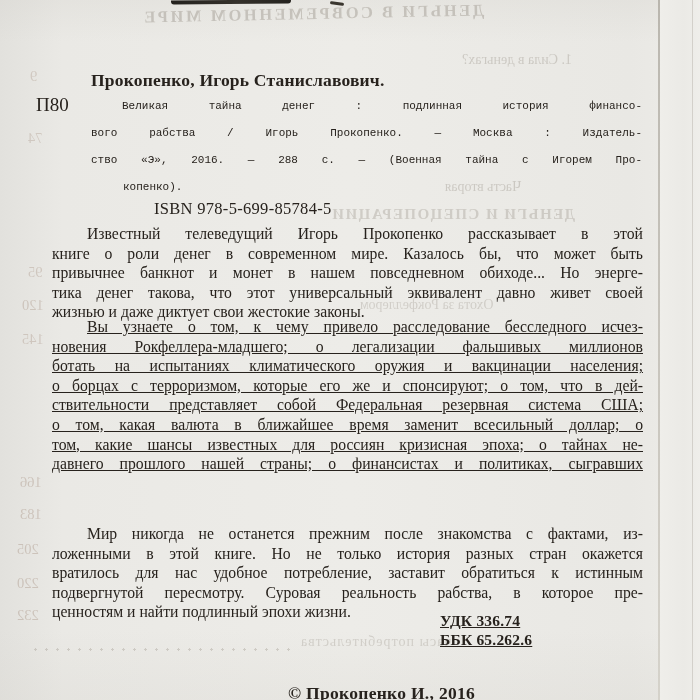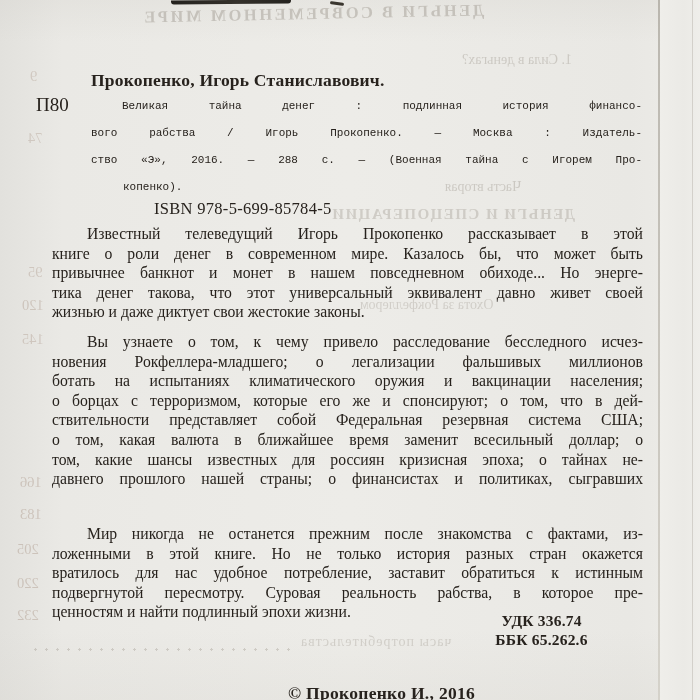--- a/index.html
+++ b/index.html
@@ -58,29 +58,30 @@
   .biblio .line.first { padding-left: 31px; box-sizing: border-box; }
   .biblio .line.last { text-align-last: left; margin-left: 32px; }
   .isbn-line {
     position: absolute; left: 122px; top: 199px; font-size: 16.5px; letter-spacing: 0.3px; margin-left: 32px;
   }
   .annotation {
     position: absolute; left: 52px; width: 591px;
     font-size: 15.7px; line-height: 19.6px;
   }
   .annotation.p1 { top: 224px; }
-  .annotation.p2 { top: 332px; }
+  .annotation.p2 { top: 317px; text-decoration: underline; }
   .annotation.p3 { top: 524px; }
   .annotation .line { text-align: justify; text-align-last: justify; }
   .annotation .line.first { padding-left: 35px; box-sizing: border-box; }
   .annotation .line.last { text-align-last: left; }
   .codes-block {
     position: absolute; left: 440px; top: 612px; width: 203px;
-    font-size: 15.5px; font-weight: 700; text-align: center; line-height: 18.5px;
+    font-size: 15.5px; font-weight: 700; text-align: left; line-height: 18.5px;
     letter-spacing: 0.2px;
+    text-decoration: underline;
   }
   .copyright-line {
     position: absolute; left: 288px; top: 683px; width: 300px;
     font-size: 17.5px; font-weight: 700; letter-spacing: 0.3px;
   }
 
   
   .bleed {
     position: absolute;
     transform: scaleX(-1);

